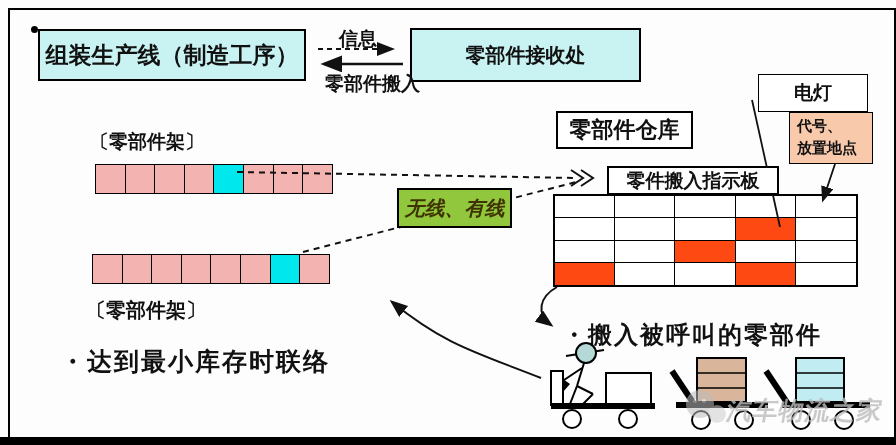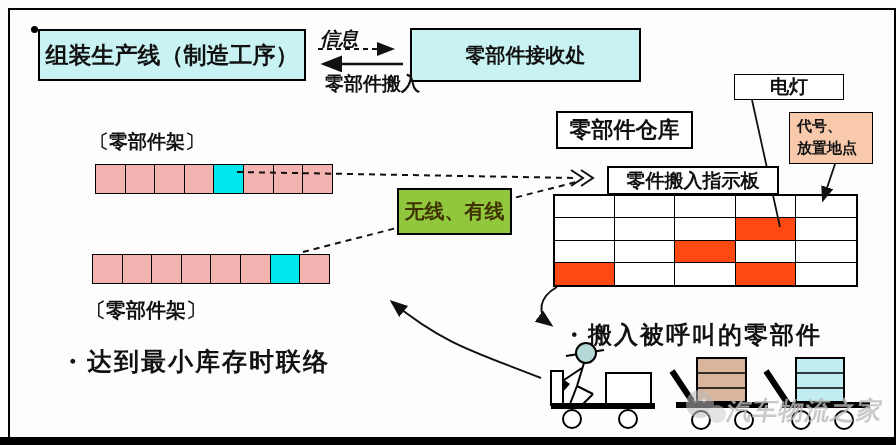--- a/index.html
+++ b/index.html
@@ -9,36 +9,36 @@
   .frame{left:8px;top:8px;width:884px;height:429px;border-top:2px solid #000;
          border-left:2px solid #000;border-right:2px solid #000;}
   .bottombar{left:0;top:437px;width:896px;height:8px;background:#000;}
   .dot{left:31px;top:26px;width:7px;height:7px;background:#000;border-radius:50%;}
   .box{border:2px solid #000;display:flex;align-items:center;justify-content:center;
        font-weight:bold;box-sizing:border-box;text-align:center;}
   .cyanbox{background:var(--cyan-box);}
   .boxA{left:38px;top:29px;width:268px;height:52px;font-size:23px;}
   .boxB{left:410px;top:28px;width:231px;height:54px;font-size:20px;}
   .lbl{font-weight:bold;white-space:nowrap;}
-  .info-lbl{left:320px;top:26px;width:76px;text-align:left;font-size:19px;font-style:italic;}
+  .info-lbl{left:320px;top:26px;width:76px;text-align:center;font-size:19px;}
   .carry-lbl{left:304px;top:71px;width:116px;text-align:right;font-size:19px;}
   .racklbl-top{left:90px;top:129px;font-size:19px;}
   .racklbl-bot{left:86px;top:297px;font-size:20px;}
   .rack{display:flex;border:1.6px solid #000;background:var(--pink-cell);}
   .rack-top{left:95px;top:164px;}
   .rack-bot{left:92px;top:254px;}
   .rack-cell{width:28.6px;height:28px;border-right:1.6px solid #000;background:var(--pink-cell);}
   .rack-cell:last-child{border-right:none;}
   .rack-cell.cyan{background:var(--cyan-cell);}
   .linebox{left:80px;top:201px;width:293px;height:47px;background:var(--orange-box);font-size:24px;letter-spacing:6px;}
-  .greenbox{left:397px;top:188px;width:115px;height:47px;background:var(--green-box);
-            font-size:20px;color:var(--green-box-text);z-index:3;}
+  .greenbox{left:397px;top:188px;width:115px;height:40px;background:var(--green-box);
+            font-size:20px;color:var(--green-box-text);z-index:3;font-style:italic;}
   .whbox{background:#fff;}
   .wh-title{left:556px;top:111px;width:137px;height:38px;font-size:22px;}
-  .lampbox{left:734px;top:74px;width:110px;height:26px;font-size:19px;border-width:1.6px;}
+  .lampbox{left:758px;top:74px;width:110px;height:38px;font-size:19px;border-width:1.6px;}
   .codebox{left:789px;top:112px;width:84px;height:52px;background:var(--salmon-box);
            border-width:1.6px;font-size:15px;line-height:1.45;flex-direction:column;
            align-items:flex-start;padding-left:7px;justify-content:center;}
   .boardlbl{left:607px;top:166px;width:172px;height:29px;font-size:19px;z-index:3;}
   .board{left:553px;top:194px;width:305px;height:93px;border:2.5px solid #000;box-sizing:border-box;
          display:grid;grid-template-columns:repeat(5,1fr);grid-template-rows:repeat(4,1fr);background:#fff;}
   .board-cell{border-right:1.5px solid #000;border-bottom:1.5px solid #000;}
   .board-cell.lastcol{border-right:none;}
   .board-cell.lastrow{border-bottom:none;}
   .board-cell.red{background:var(--red-cell);}

